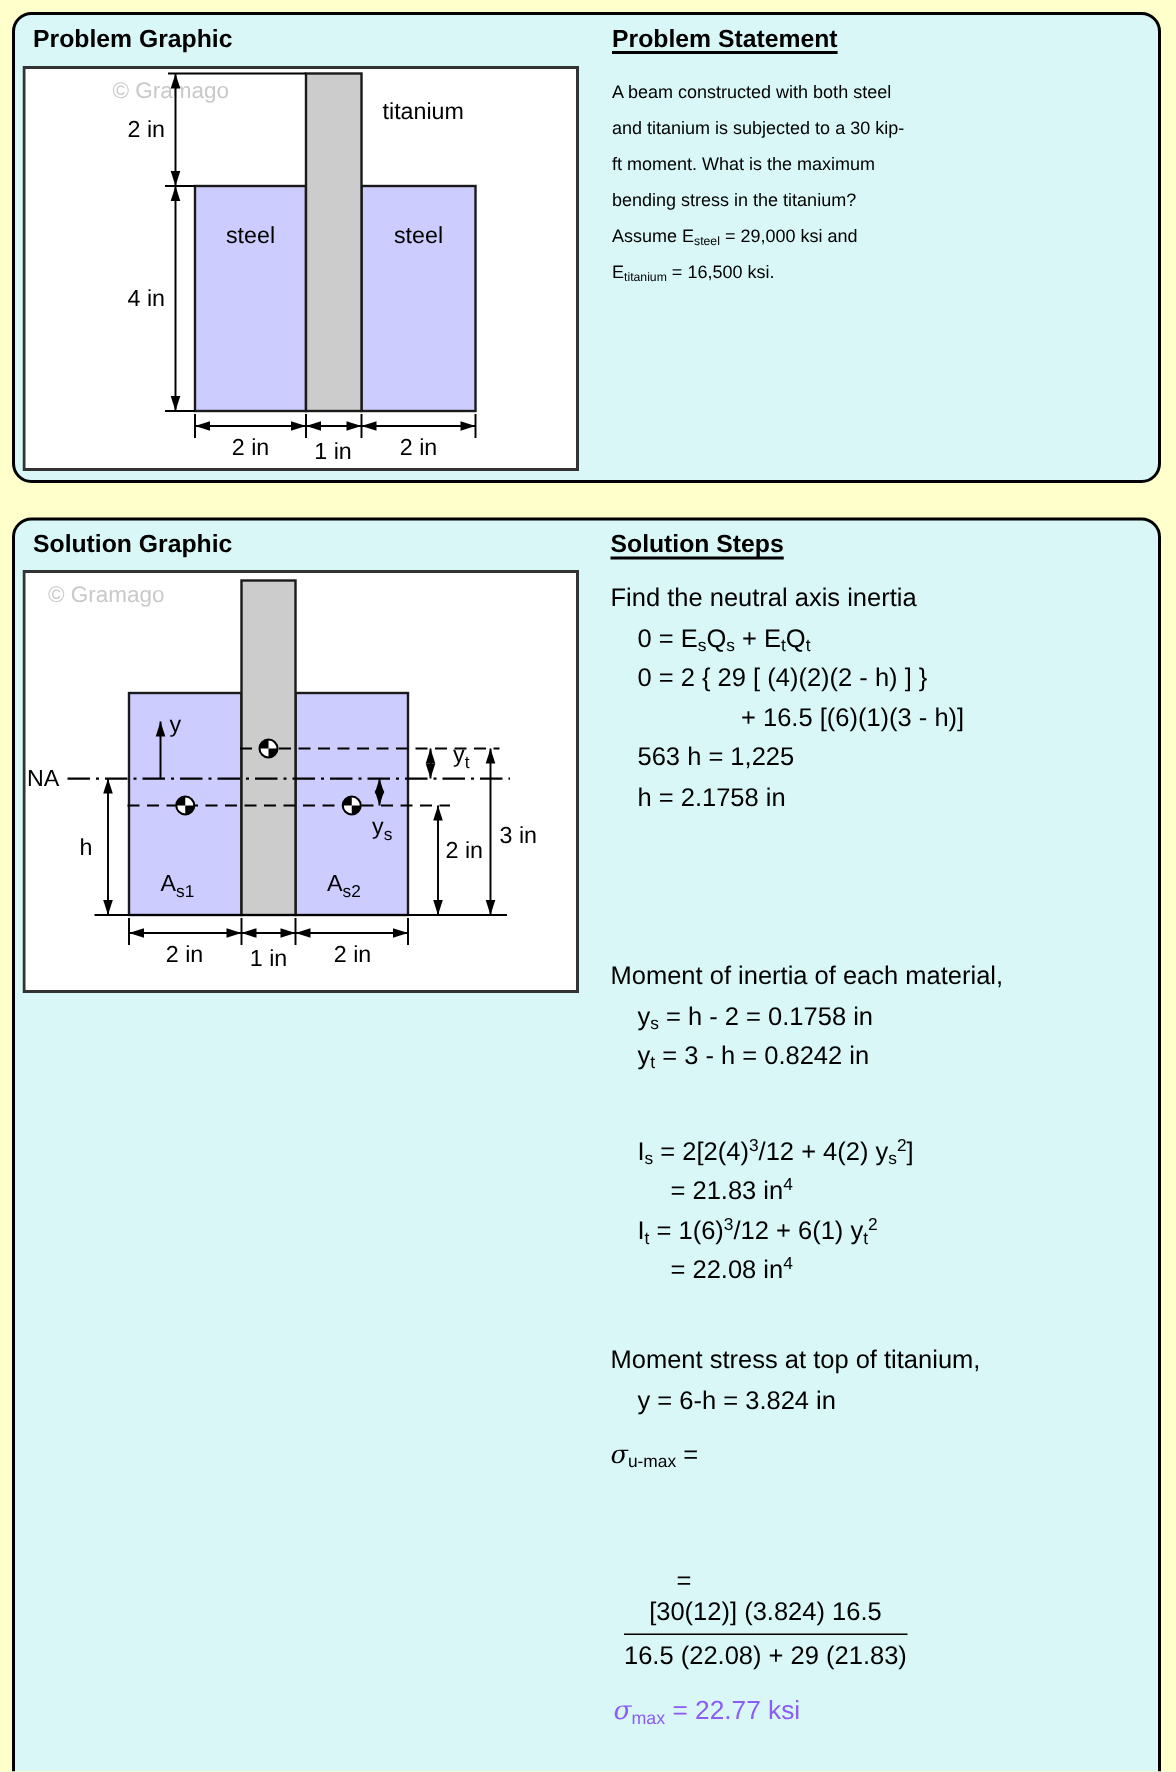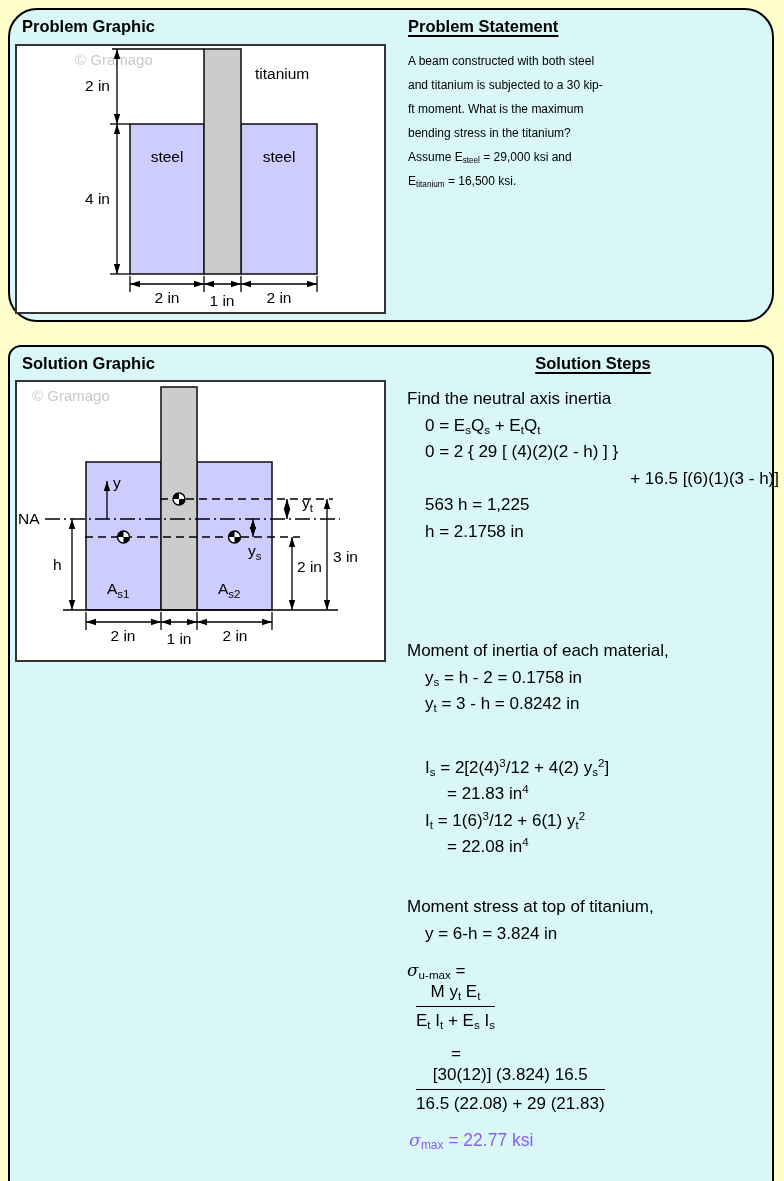--- a/index.html
+++ b/index.html
@@ -1,38 +1,38 @@
 <!DOCTYPE html>
 <html><head>
 <meta charset="utf-8">
 <style>
   html,body{margin:0;padding:0;background:#FFFFCC;}
   .page{position:relative;width:784px;height:1181px;background:#FFFFCC;
         font-family:"Liberation Sans",sans-serif;color:#000;overflow:hidden;}
   .panel{position:absolute;left:8px;width:766px;background:#D9F7F7;
          border:2px solid #000;border-radius:13px;box-sizing:border-box;}
-  .panel-problem{top:8px;height:314px;border-radius:29px;}
+  .panel-problem{top:8px;height:314px;}
   .panel-solution{top:345px;height:1072px;}
   .panel-title{position:absolute;left:12px;top:7px;margin:0;
                font-size:16.5px;font-weight:bold;white-space:nowrap;}
   .utitle{text-decoration:underline;text-decoration-thickness:1.8px;text-underline-offset:3px;}
   .dbox{position:absolute;}
   .pbox{left:5px;top:34px;}
   .sbox{left:5px;top:33px;}
   .statement{position:absolute;left:398px;top:7px;width:364px;}
   .statement-title{margin:0 0 13px 0;font-size:16.5px;font-weight:bold;}
   .statement-text{margin:0;font-size:12px;line-height:24px;}
   sub{font-size:68%;line-height:0;vertical-align:-0.27em;}
   sup{font-size:68%;line-height:0;vertical-align:0.52em;}
   .steps{position:absolute;left:397px;top:7px;width:372px;height:810px;}
-  .steps-title{margin:0;font-size:16.5px;font-weight:bold;text-align:center;}
+  .steps-title{margin:0;font-size:16.5px;font-weight:bold;}
   .sgroup{position:absolute;left:0;width:100%;}
   .g1{top:32px;} .g2{top:284px;} .g3{top:540px;}
   .stepline{font-size:17px;line-height:26.5px;white-space:nowrap;}
-  .i1{margin-left:18px;} .i2{margin-left:40px;} .i3{margin-left:87px;text-align:right;}
+  .i1{margin-left:18px;} .i2{margin-left:40px;} .i3{margin-left:87px;}
   .gapline{height:37px;}
   .fracrow{position:absolute;display:flex;font-size:17px;flex-direction:column;}
   .f1{top:606px;left:0;} .f2{top:690px;left:0;}
   .lhs{white-space:nowrap;}
   .f2 .lhs{margin-left:44px;}
   .frac{display:inline-flex;flex-direction:column;text-align:center;margin-left:9px;}
   .num{border-bottom:1.7px solid #000;padding:1px 10px 4px;white-space:nowrap;}
   .den{padding-top:4px;white-space:nowrap;}
   .result{position:absolute;top:776px;left:2px;font-size:17.5px;white-space:nowrap;}
   .greek{font-family:"DejaVu Serif",serif;font-style:italic;}
@@ -208,24 +208,20 @@
         <div class="stepline i2">= 22.08 in<sup>4</sup></div>
       </div>
 
       <div class="sgroup g3">
         <div class="stepline">Moment stress at top of titanium,</div>
         <div class="stepline i1">y = 6-h = 3.824 in</div>
       </div>
 
       <div class="fracrow f1">
         <div class="lhs"><span class="greek">σ</span><sub>u-max</sub> =</div>
-        <div class="frac">
-          <div class="num">M y<sub>t</sub> E<sub>t</sub></div>
-          <div class="den">E<sub>t</sub> I<sub>t</sub> + E<sub>s</sub> I<sub>s</sub></div>
-        </div>
       </div>
 
       <div class="fracrow f2">
         <div class="lhs">=</div>
         <div class="frac">
           <div class="num">[30(12)] (3.824) 16.5</div>
           <div class="den">16.5 (22.08) + 29 (21.83)</div>
         </div>
       </div>
 

